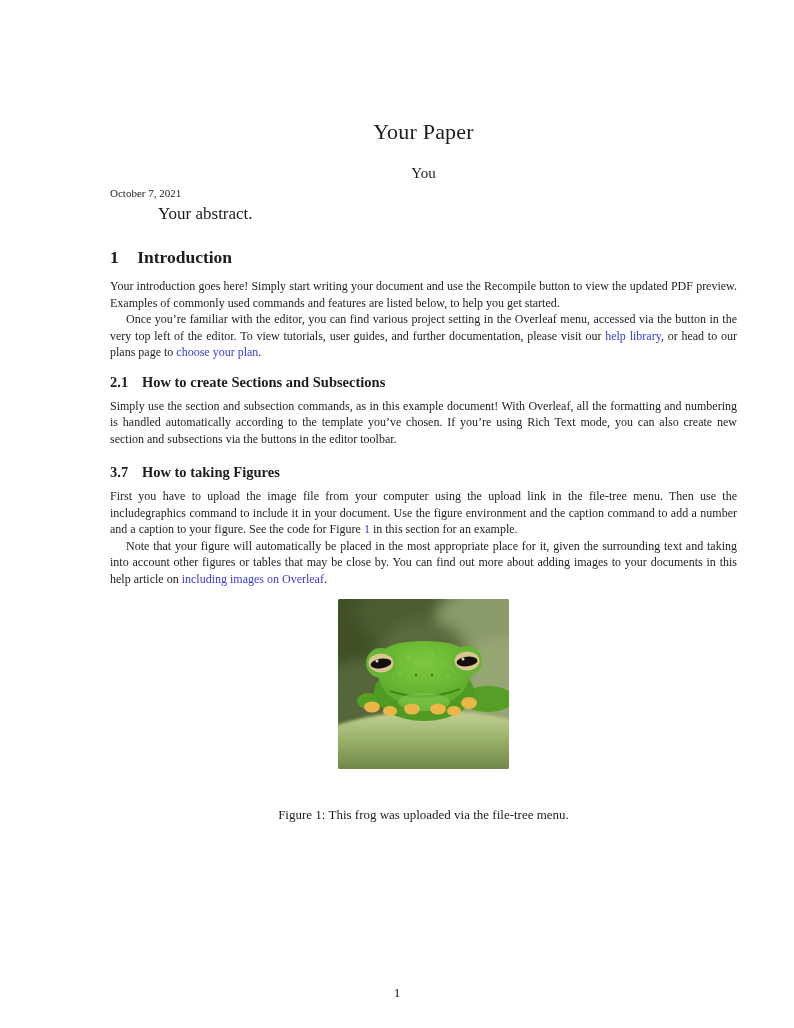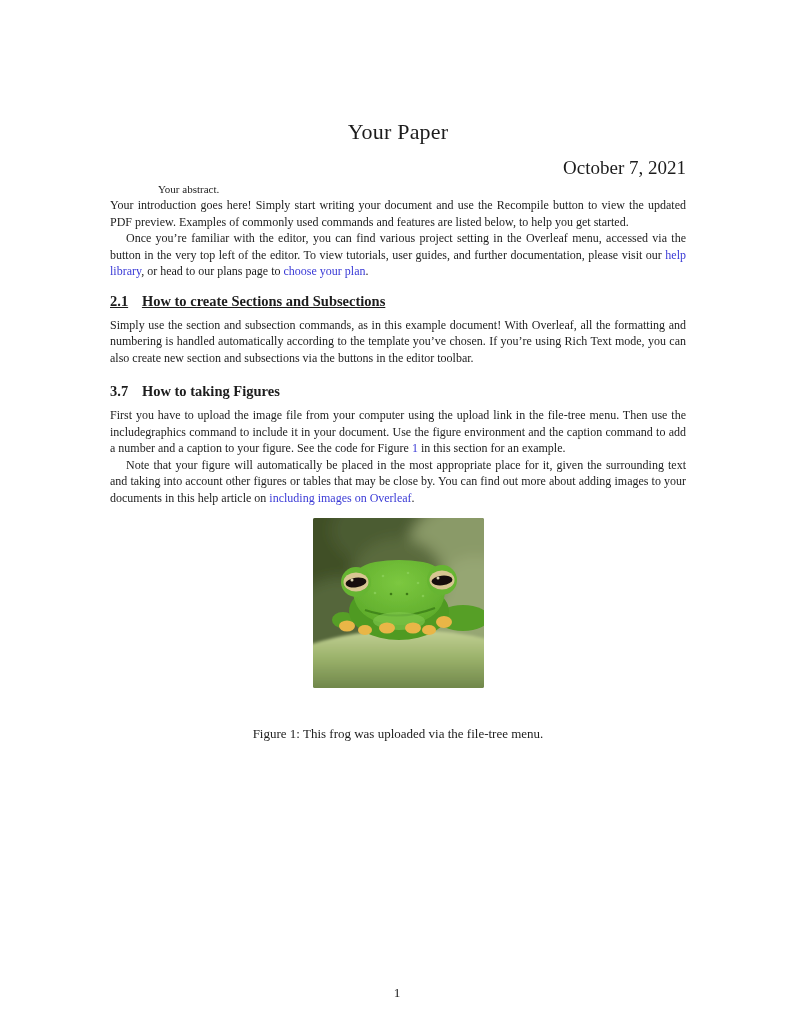--- a/index.html
+++ b/index.html
@@ -6,56 +6,60 @@
   body {
     width: 794px; height: 1028px;
     background: #ffffff;
     overflow: hidden;
     font-family: "Liberation Serif", "DejaVu Serif", serif;
   }
   .page {
     position: relative;
     width: 794px; height: 1028px;
     box-sizing: border-box;
-    padding: 118px 108px 0 110px;
+    padding: 118px 57px 0 110px;
     background: #ffffff;
     color: #1c1c1c;
   }
   .title {
     font-size: 22px; font-weight: 400;
     text-align: center; margin: 0; line-height: 27px;
     letter-spacing: 0.2px;
   }
   .author { font-size: 15px; text-align: center; margin-top: 19px; line-height: 18px; }
-  .date   { font-size: 19px; text-align: right; margin-top: 14px; line-height: 18px; }
+  .date   { font-size: 11px; text-align: left; margin-top: 2px; line-height: 18px; }
   .abstract-heading { font-size: 13px; font-weight: 700; text-align: center; margin-top: 29px; line-height: 16px; }
-  .abstract-body { font-size: 11px; line-height: 16px; margin: 4px 32px 0 32px; text-indent: 16px; }
+  .abstract-body { font-size: 17px; line-height: 16px; margin: 4px 32px 0 32px; text-indent: 16px; }
   h2.sec { font-size: 17.5px; font-weight: 700; margin: 24px 0 10px 0; line-height: 22px; }
   h2.sec .num { margin-right: 1.05em; }
   h3.subsec { font-size: 14.5px; font-weight: 700; margin: 16px 0 7px 0; line-height: 18px; }
   h3.subsec .num { margin-right: 0.95em; }
-  h3.first-subsec { margin-top: 12px; text-decoration: underline; }
+  h3.first-subsec { margin-top: 12px; }
   p.body { font-size: 12px; line-height: 16.5px; text-align: justify; margin: 0; }
   p.indent { text-indent: 16px; }
   a.doclink { text-decoration: none; cursor: pointer; }
   .figure-wrap { width: 171px; height: 170px; margin: 12px auto 0 auto; }
   .figure-wrap svg { display: block; border-radius: 2px; }
   .figure-caption { font-size: 13px; line-height: 16px; text-align: center; margin-top: 38px; }
   .page-number { position: absolute; bottom: 27px; left: 0; width: 100%; text-align: center; font-size: 13.4px; }
 </style>
 </head>
 <body>
 
 <div class="page">
 
   <h1 class="title">Your Paper</h1>
+  <div class="author">You</div>
   <div class="date">October 7, 2021</div>
 
   <div class="abstract-body">Your abstract.</div>
 
+  <h2 class="sec">
+    <span class="num">1</span><span>Introduction</span>
+  </h2>
   <p class="body">Your introduction goes here! Simply start writing your document and use the Recompile button to view the updated PDF preview. Examples of commonly used commands and features are listed below, to help you get started.</p>
   <p class="body indent"><span>Once you’re familiar with the editor, you can find various project setting in the Overleaf menu, accessed via the button in the very top left of the editor. To view tutorials, user guides, and further documentation, please visit our </span><a class="doclink" style="color: rgb(58, 58, 214);">help library</a><span>, or head to our plans page to </span><a class="doclink" style="color: rgb(58, 58, 214);">choose your plan</a><span>.</span></p>
 
 
   <h3 class="subsec first-subsec">
     <span class="num">2.1</span><span>How to create Sections and Subsections</span>
   </h3>
   <p class="body">Simply use the section and subsection commands, as in this example document! With Overleaf, all the formatting and numbering is handled automatically according to the template you’ve chosen. If you’re using Rich Text mode, you can also create new section and subsections via the buttons in the editor toolbar.</p>
 
   <h3 class="subsec">

